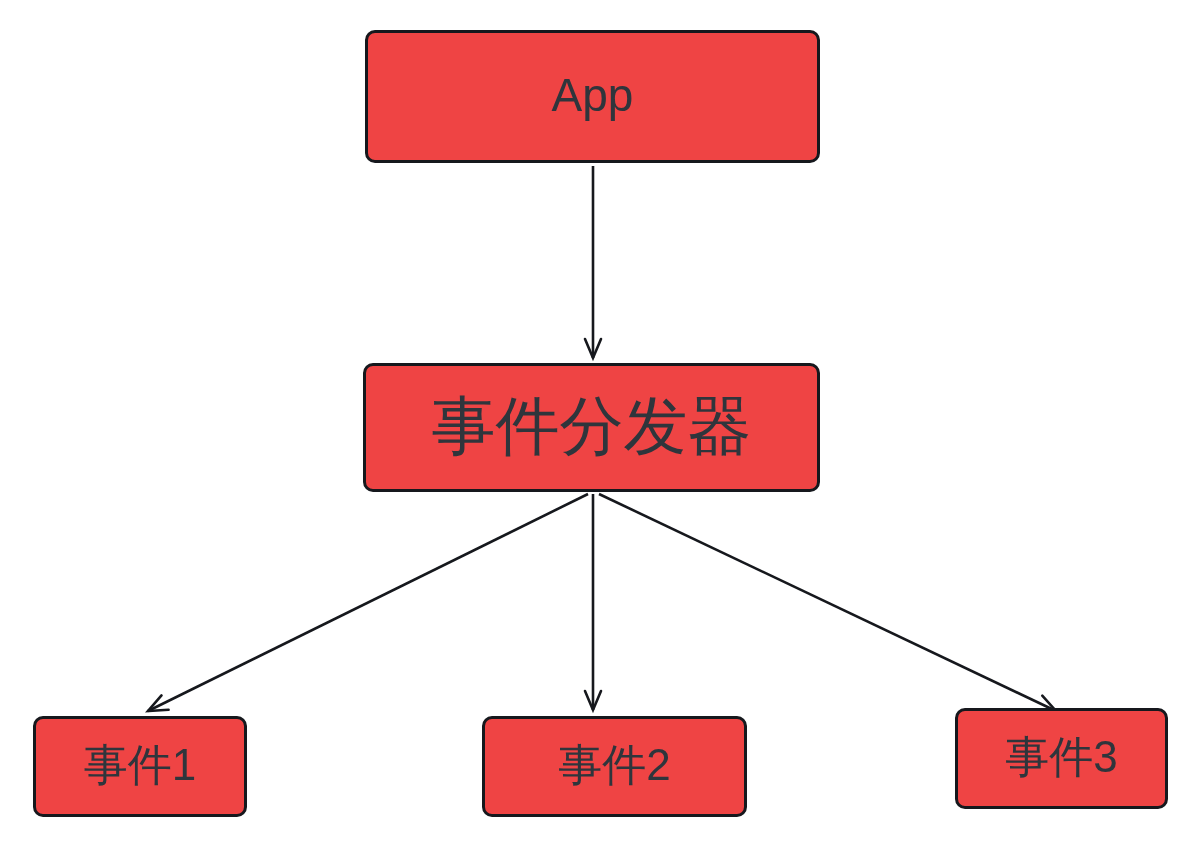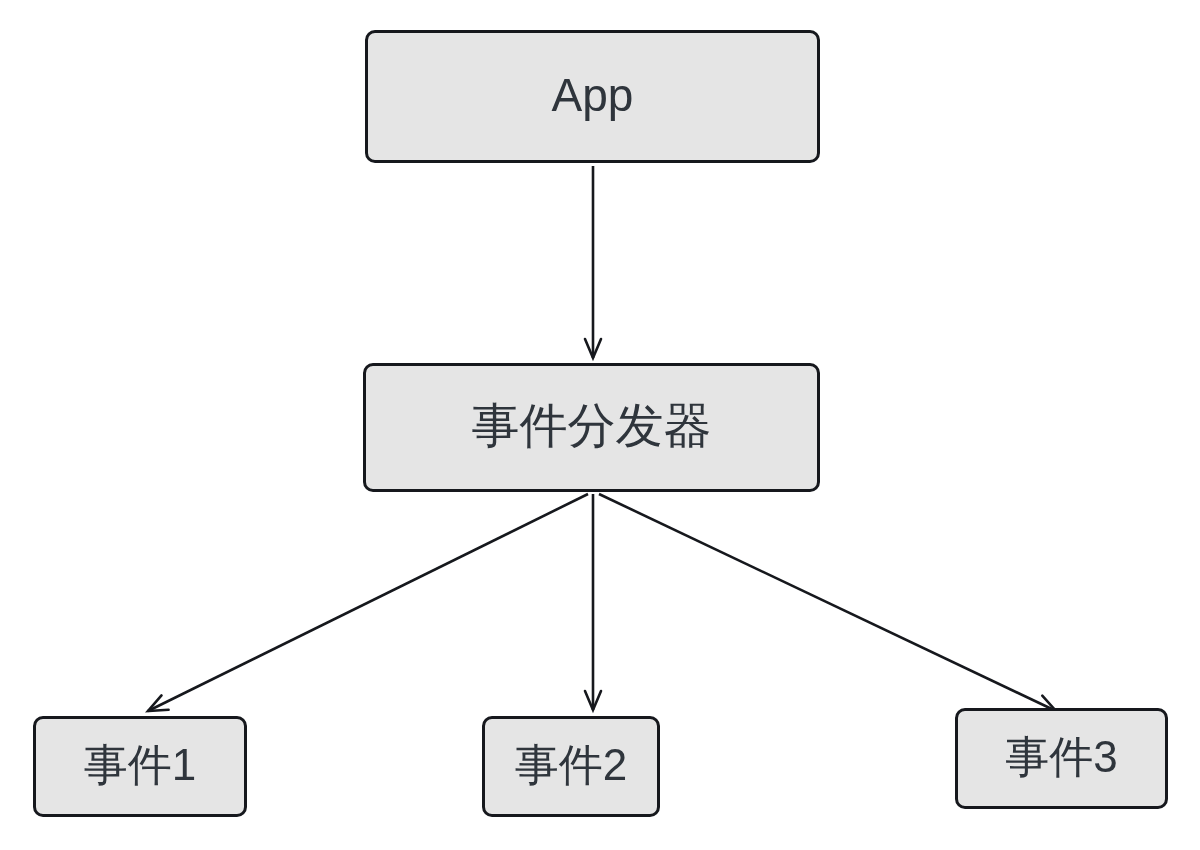--- a/index.html
+++ b/index.html
@@ -19,47 +19,47 @@
     position: absolute;
     left: 0;
     top: 0;
     width: 1200px;
     height: 850px;
     pointer-events: none;
   }
   .node {
     position: absolute;
     box-sizing: border-box;
-    background: #e5e5e5;
+    background: #ef4444;
     border: 3px solid #16181d;
     border-radius: 10px;
     display: flex;
     align-items: center;
     justify-content: center;
     color: #2f353c;
   }
   .node-app {
     left: 365px; top: 30px;
     width: 455px; height: 133px;
     font-size: 46px;
   }
   .node-dispatcher {
     left: 363px; top: 363px;
     width: 457px; height: 129px;
-    font-size: 48px;
+    font-size: 64px;
   }
   .node-event1 {
     left: 33px; top: 716px;
     width: 214px; height: 101px;
     font-size: 44px;
     align-items: center;
   }
   .node-event2 {
     left: 482px; top: 716px;
-    width: 178px; height: 101px;
+    width: 265px; height: 101px;
     font-size: 44px;
   }
   .node-event3 {
     left: 955px; top: 708px;
     width: 213px; height: 101px;
     font-size: 44px;
   }
   .node .label {
     white-space: nowrap;
     line-height: 1;

